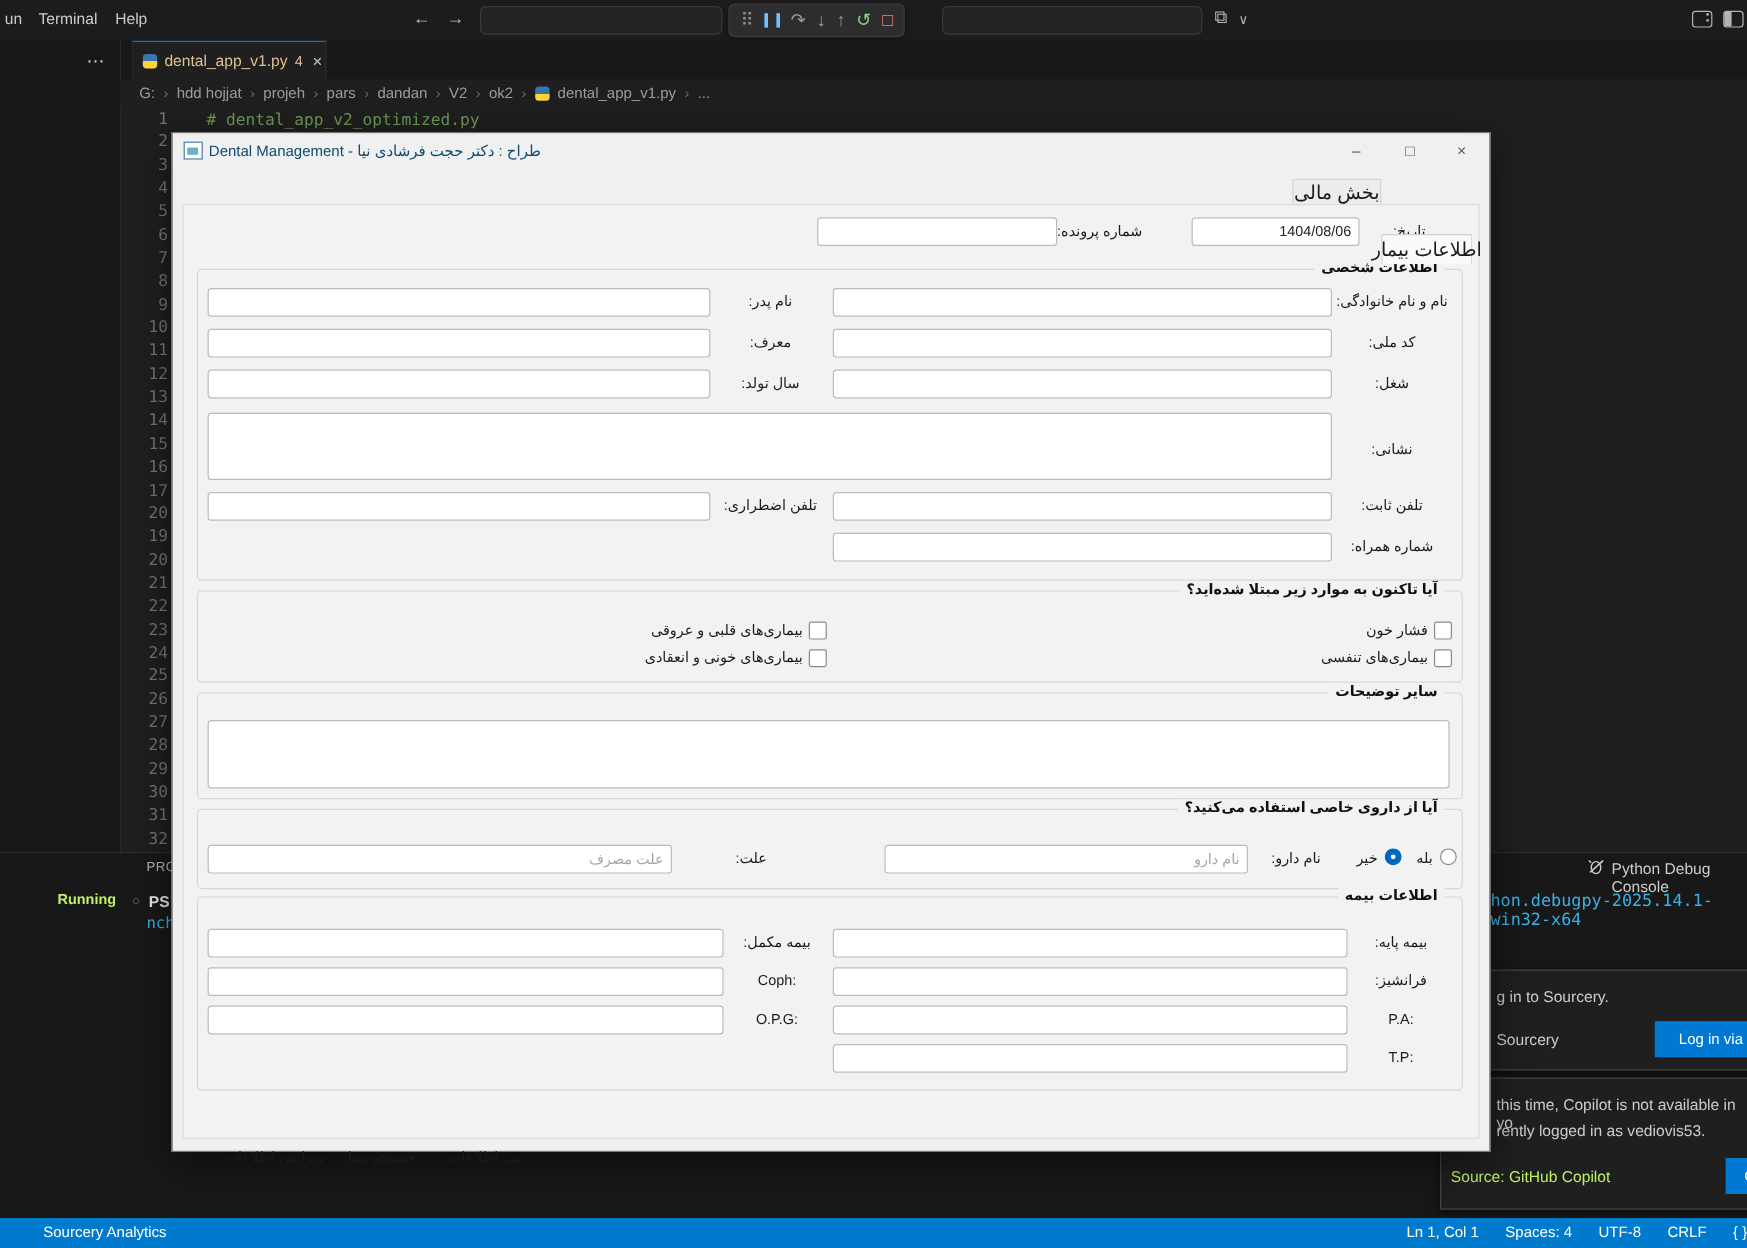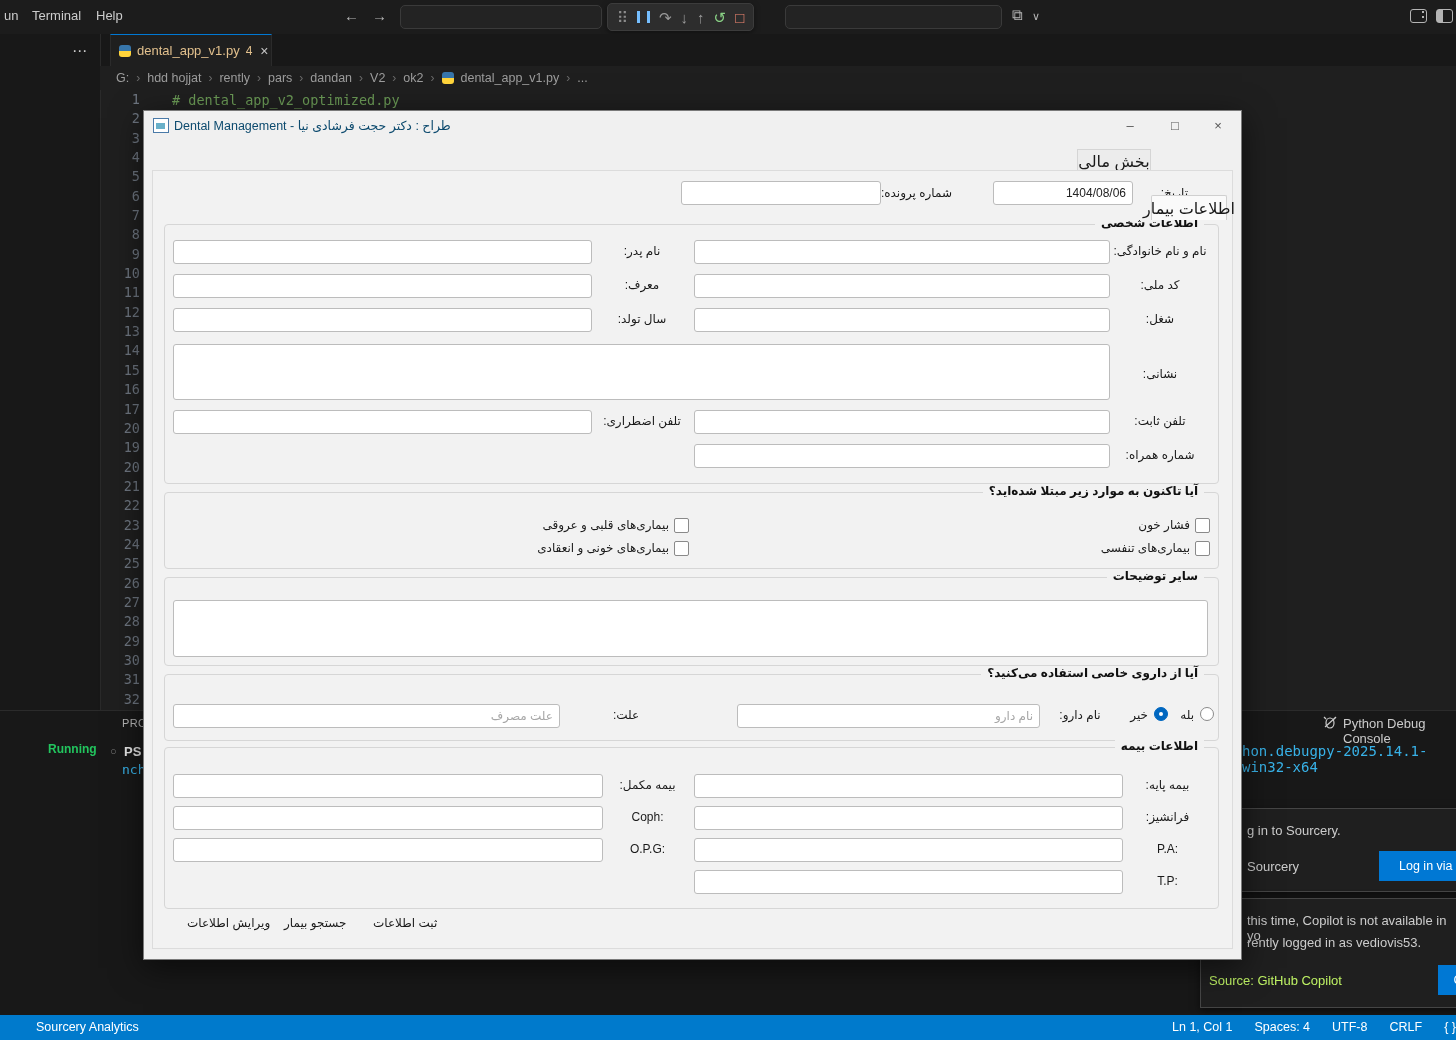--- a/index.html
+++ b/index.html
@@ -54,21 +54,21 @@
   .inp{position:absolute;background:#fff;border:1px solid #bcbcbc;border-radius:3px;height:24px;box-sizing:border-box;
     font-family:inherit;font-size:12px;padding:0 6px;color:#222;}
   .inp::placeholder{color:#a7a7a7;}
   .tarea{position:absolute;background:#fff;border:1px solid #bcbcbc;border-radius:3px;box-sizing:border-box;resize:none;}
   .lbl{position:absolute;font-size:12px;color:#1a1a1a;}
   .lblC{text-align:center;}
   .chk{position:absolute;width:13px;height:13px;background:#fff;border:1px solid #8a8a8a;border-radius:2px;}
   .radio{position:absolute;width:14px;height:14px;border-radius:50%;background:#fff;border:1px solid #8a8a8a;box-sizing:border-box;}
   .radio.checked{background:#0067c0;border-color:#0067c0;}
   .radio.checked i{position:absolute;left:4px;top:4px;width:4px;height:4px;border-radius:50%;background:#fff;}
-  .flatbtn{position:absolute;background:transparent;border:none;font-size:12px;color:#1a1a1a;font-family:inherit;padding:0;}
+  .flatbtn{position:absolute;background:transparent;border:none;font-size:12px;color:#1a1a1a;font-family:inherit;padding:0;margin-top:41px;}
 </style>
 </head>
 <body>
 
 <div id="screen">
 
   <div class="abs titlebar">
     <span class="menu-item" style="left:4px">un</span>
     <span class="menu-item" style="left:32px">Terminal</span>
     <span class="menu-item" style="left:96px">Help</span>
@@ -104,21 +104,21 @@
     <span class="tabname">dental_app_v1.py</span>
     <span class="tabbadge">4</span>
     <span class="tabclose">×</span>
   </div>
 
   <div class="abs breadcrumb">
     <span>G:</span>
       <span class="bc-sep">›</span>
     <span>hdd hojjat</span>
       <span class="bc-sep">›</span>
-    <span>rently</span>
+    <span>projeh</span>
       <span class="bc-sep">›</span>
     <span>pars</span>
       <span class="bc-sep">›</span>
     <span>dandan</span>
       <span class="bc-sep">›</span>
     <span>V2</span>
       <span class="bc-sep">›</span>
     <span>ok2</span>
       <span class="bc-sep">›</span>
     <span class="pyicon"></span>
@@ -158,21 +158,21 @@
       <div>28</div>
       <div>29</div>
       <div>30</div>
       <div>31</div>
       <div>32</div>
     </div>
   <span class="abs codeline"># dental_app_v2_optimized.py</span>
 
   <div class="abs panel"></div>
   <span class="abs" style="left:122px;top:717px;color:#b8b8b8;font-size:11px;letter-spacing:.4px">PROBLEMS</span>
-  <span class="abs" style="left:48px;top:742px;color:#22c55e;font-size:12px;font-weight:bold">Running</span>
+  <span class="abs" style="left:48px;top:742px;color:#bef264;font-size:12px;font-weight:bold">Running</span>
   <span class="abs" style="left:110px;top:745px;color:#7a7a7a;font-size:11px">○</span>
   <span class="abs" style="left:124px;top:744px;color:#e7e7e7;font-size:13px;font-weight:bold">PS</span>
   <span class="abs" style="left:122px;top:762px;color:#38b2e8;font-size:13px;font-family:'DejaVu Sans Mono',monospace">nch</span>
   <svg class="abs" style="left:1322px;top:714px" width="16" height="16" viewBox="0 0 16 16">
     <ellipse cx="8" cy="9" rx="4" ry="5" fill="none" stroke="#cccccc" stroke-width="1.2"></ellipse>
     <line x1="4" y1="5" x2="2" y2="3" stroke="#cccccc" stroke-width="1.2"></line>
     <line x1="12" y1="5" x2="14" y2="3" stroke="#cccccc" stroke-width="1.2"></line>
     <line x1="3" y1="13" x2="13" y2="4" stroke="#cccccc" stroke-width="1.2"></line>
   </svg>
   <span class="abs" style="left:1343px;top:716px;color:#cccccc;font-size:13px">Python Debug Console</span>

